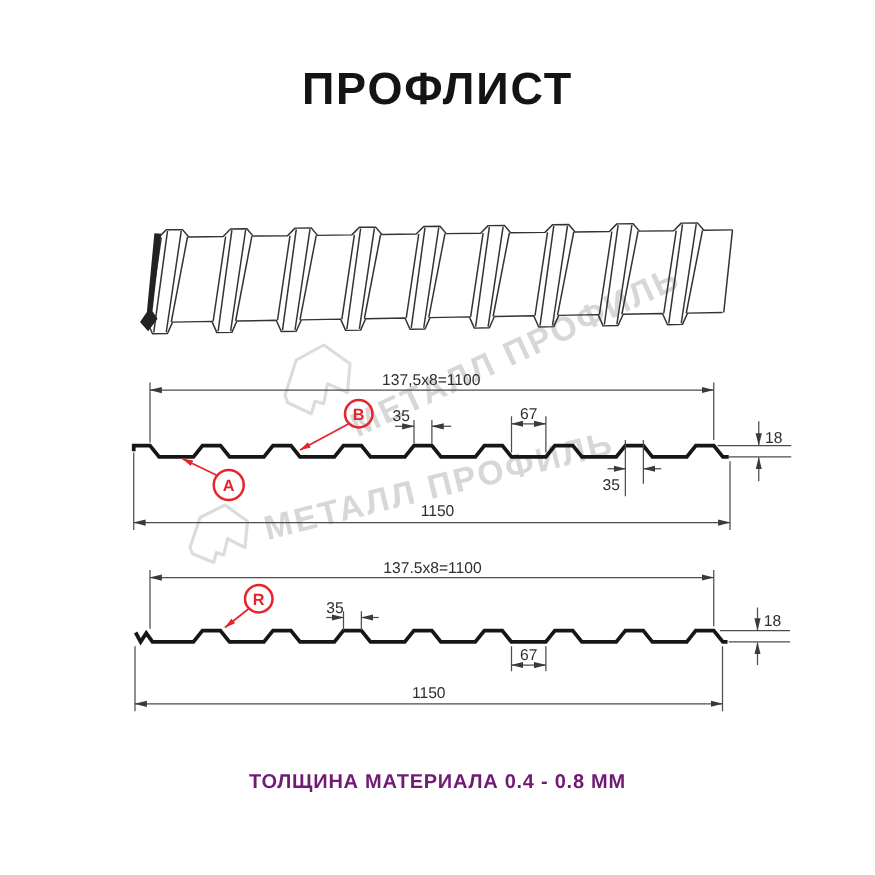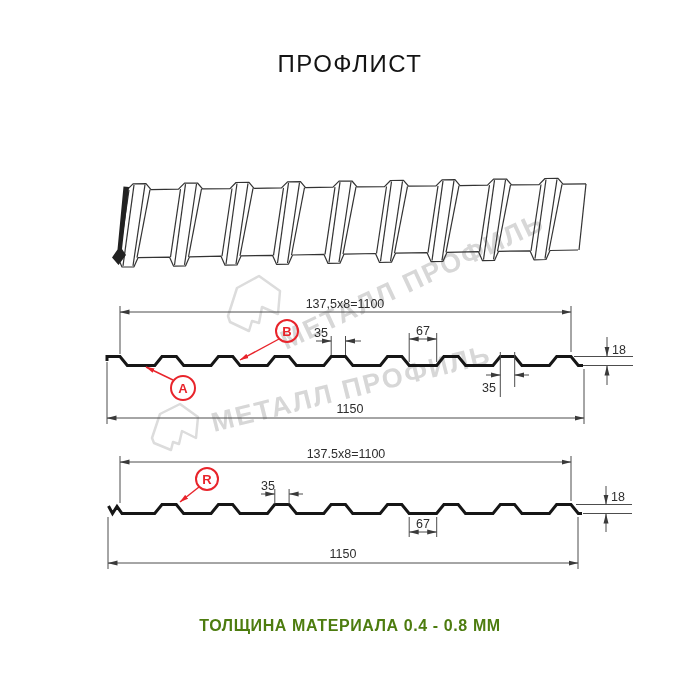--- a/index.html
+++ b/index.html
@@ -1,22 +1,22 @@
 <!DOCTYPE html>
 <html><head>
 <meta charset="utf-8">
 <style>
   html,body{margin:0;padding:0;background:#fff;}
   .page{position:relative;width:700px;height:700px;background:#ffffff;overflow:hidden;
         font-family:"Liberation Sans",sans-serif;}
   .hdr{position:absolute;left:0;top:50px;width:700px;text-align:center;}
-  .title{font-size:24px;font-weight:400;letter-spacing:1.5px;color:#141414;}
+  .title{font-size:36px;font-weight:700;letter-spacing:1.5px;color:#141414;}
   .subtitle{margin-top:9px;font-size:16px;font-weight:700;letter-spacing:1px;color:#2b2b2b;}
   .footer{position:absolute;left:0;top:617px;width:700px;text-align:center;
-          font-size:16px;font-weight:600;letter-spacing:0.6px;color:#4d7c0f;}
+          font-size:16px;font-weight:600;letter-spacing:0.6px;color:#701a75;}
   svg{position:absolute;left:0;top:0;}
   .dimtxt{font-family:"Liberation Sans",sans-serif;font-size:12.5px;fill:#2e2e2e;}
   .lbltxt{font-family:"Liberation Sans",sans-serif;font-size:13px;font-weight:bold;fill:#e8242b;}
   .wmtxt{font-family:"Liberation Sans",sans-serif;font-weight:bold;fill:#d7d7d7;letter-spacing:2px;}
 </style>
 </head>
 <body>
 
 <div class="page">
 

